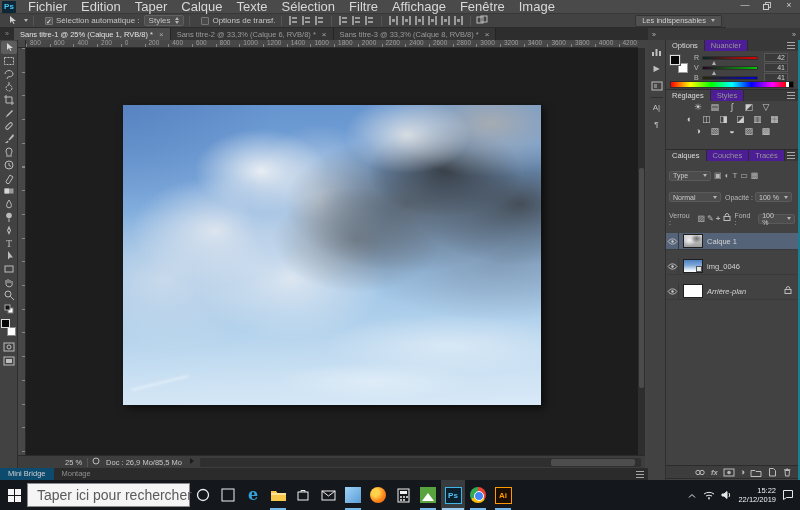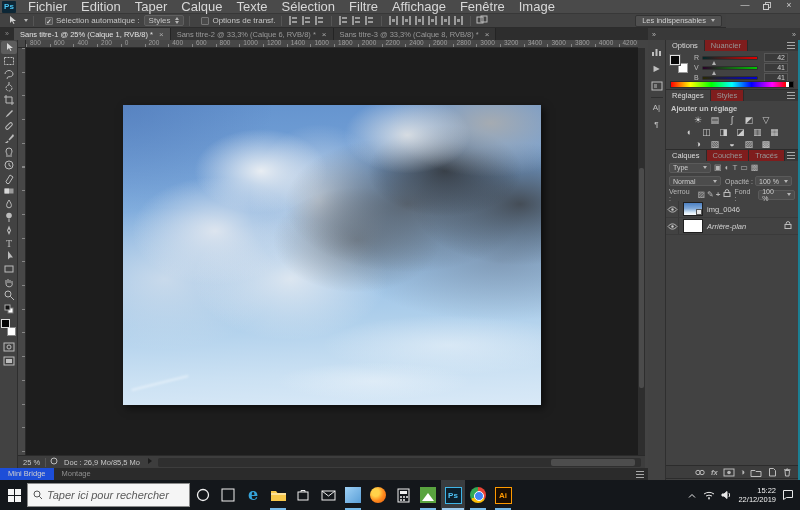--- a/index.html
+++ b/index.html
@@ -75,38 +75,38 @@
       radial-gradient(170px 40px at 78% 80%, rgba(242,247,251,.5), rgba(242,247,251,0) 75%),
       radial-gradient(130px 25px at 60% 92%, rgba(242,247,251,.45), rgba(242,247,251,0) 75%),
       radial-gradient(200px 140px at 0% 0%, rgba(78,118,182,.55), rgba(78,118,182,0) 75%),
       linear-gradient(178deg, #6493ce 0%, #78a5d9 25%, #90bae3 48%, #aecfeb 70%, #cbe1f3 88%, #d9e9f7 100%); }
   .contrail { position:absolute; left:2%; bottom:7%; width:58px; height:2px; background:rgba(255,255,255,.45); transform:rotate(-14deg); filter:blur(1px); }
   #v-scroll { position:absolute; left:638px; top:48px; width:7px; height:407px; background:#2e2e2e; }
   #v-scroll i { position:absolute; left:1px; top:120px; width:5px; height:220px; background:#4b4b4b; border-radius:2px; }
 
   
   #statusbar { position:absolute; left:18px; top:455px; width:627px; height:13px; background:#3d3d3d; border-top:1px solid #2a2a2a; display:flex; align-items:center; font-size:7.5px; color:#c8c8c8; }
-  #zoom-box { padding:0 5px; border-right:1px solid #555; }
+  #zoom-box { padding:0 5px; border-right:1px solid #555;margin-left:42px; }
   #doc-box { padding:0 6px; }
   #hs-track { flex:1; height:9px; margin:0 4px; background:#2f2f2f; position:relative; border-radius:2px; }
   #hs-thumb { position:absolute; right:6px; top:1px; width:84px; height:7px; background:#4d4d4d; border-radius:2px; }
   #bottombar { position:absolute; left:0; top:468px; width:648px; height:12px; background:#2b2b2b; display:flex; align-items:stretch; }
   .bb-tab { font-size:7.5px; padding:0 8px; line-height:12px; color:#8f8f8f; }
-  .bb-tab.active { background:#1d4ed8; color:#cfcfcf; }
+  .bb-tab.active { background:#0c4a6e; color:#cfcfcf; }
   #bb-menu { margin-left:auto; margin-right:4px; align-self:center; }
   .menu-lines { display:inline-block; width:8px; height:7px; background:repeating-linear-gradient(180deg,#a8a8a8 0 1px, transparent 1px 3px); }
 
   
   #dock-strip { position:absolute; left:648px; top:40px; width:18px; height:440px; background:#424242; border-right:1px solid #2f2f2f; display:flex; flex-direction:column; align-items:center; padding-top:4px; }
   .strip-icon { width:16px; height:15px; display:flex; align-items:center; justify-content:center; color:#c0c0c0; font-size:8px; margin-bottom:2px; }
   .strip-div { width:12px; height:1px; background:#2f2f2f; margin:2px 0; }
   #panels { position:absolute; left:666px; top:40px; width:132px; height:440px; background:#424242; }
   .pane { position:relative; border-bottom:1px solid #2c2c2c; }
   .pane-header { height:11px; display:flex; align-items:stretch; background:#383838; font-size:7.5px; }
-  .pane-tab { padding:0 6px; line-height:11px; color:#969696; background:#7f1d1d; border-right:1px solid #2a2a2a; }
+  .pane-tab { padding:0 6px; line-height:11px; color:#969696; background:#4c1d95; border-right:1px solid #2a2a2a; }
   .pane-tab.active { background:#424242; color:#dcdcdc; }
   .pane-menu { margin-left:auto; align-self:center; margin-right:3px; }
 
   
   #pane-color { height:50px; }
   #color-swatches { position:absolute; left:4px; top:15px; width:20px; height:20px; }
   #p-bg-swatch { position:absolute; left:8px; top:8px; width:10px; height:10px; background:#fff; border:1px solid #999; }
   #p-fg-swatch { position:absolute; left:0; top:0; width:10px; height:10px; background:#070707; border:1px solid #e0e0e0; box-shadow:0 0 0 1px #555; }
   .ch-row { position:absolute; left:28px; height:9px; display:flex; align-items:center; }
   .ch-label { width:8px; font-size:7px; color:#bbb; }
@@ -117,21 +117,21 @@
     background:linear-gradient(90deg,#f00 0%,#ff0 16%,#0f0 33%,#0ff 50%,#00f 66%,#f0f 83%,#f00 94%, #fff 94%); }
   #spectrum i { position:absolute; right:0; top:0; width:4px; height:100%; background:#000; }
 
   
   #pane-adjust { height:60px; }
   #adj-title { font-size:7.5px; font-weight:bold; color:#c9c9c9; padding:3px 0 1px 5px; }
   .adj-row { display:flex; justify-content:center; gap:3px; margin-top:1px; }
   .adj-icon { width:14px; height:11px; font-size:9px; line-height:11px; text-align:center; color:#cccccc; }
 
   
-  #pane-layers { height:329px; display:flex; flex-direction:column; }
+  #pane-layers { height:329px; display:flex; flex-direction:column;gap:8px; }
   .lp-row { display:flex; align-items:center; padding:0 3px; font-size:7px; color:#b8b8b8; }
   #lp-filter { height:13px; gap:3px; }
   .mini-drop { height:10px; background:#4c4c4c; border:1px solid #5a5a5a; border-radius:2px; display:flex; align-items:center; padding:0 3px; color:#ccc; }
   .lp-icon { font-size:8px; color:#b5b5b5; line-height:10px; }
   #lp-blend { height:14px; }
   #lp-lock { height:13px; gap:2px; }
   .lp-label { margin-right:2px; }
   .spacer { flex:1; }
   .layer-row { height:17px; display:flex; align-items:center; border-bottom:1px solid #3a3a3a; font-size:7.5px; color:#d2d2d2; }
   .layer-row.selected { background:#546377; }
@@ -147,21 +147,21 @@
   .layer-name.italic { font-style:italic; }
   .layer-lock { margin-left:auto; margin-right:5px; }
   #lp-bottom { height:13px; display:flex; align-items:center; justify-content:flex-end; gap:5px; padding-right:6px; border-top:1px solid #2c2c2c; background:#3d3d3d; }
   #lp-bottom .fx { font-size:7.5px; font-style:italic; color:#b5b5b5; font-weight:bold; }
   #teal-edge { position:absolute; left:798px; top:40px; width:2px; height:440px; background:#1a7f93; }
 
   
   #taskbar { position:absolute; left:0; top:480px; width:800px; height:30px; background:#14171b; display:flex; align-items:center; }
   #start-btn { width:26px; height:30px; display:flex; align-items:center; justify-content:center; }
   #search-box { width:163px; height:24px; background:#f5f5f5; border:1px solid #8a8a8a; display:flex; align-items:center; padding:0 5px; gap:4px; }
-  #search-box span { font-size:11px; color:#5a5a5a; white-space:nowrap;font-style:italic; }
+  #search-box span { font-size:14px; color:#5a5a5a; white-space:nowrap; }
   .tb-app { width:24px; height:30px; display:flex; align-items:center; justify-content:center; position:relative; margin-left:1px; }
   .tb-app.open::after { content:""; position:absolute; bottom:0; left:4px; width:16px; height:2px; background:#76b9e8; }
   .tb-app.active { background:rgba(255,255,255,.16); }
   .tb-app.active::after { left:1px; width:22px; background:#9ecbee; }
   .icon-edge { color:#35a3da; font-size:16px; font-weight:bold; font-family:"DejaVu Serif",serif; line-height:16px; }
   .icon-ps { width:17px; height:17px; background:#0c1f2c; border:1px solid #3fb6e8; color:#4fc3f7; font-size:8px; font-weight:bold; display:flex; align-items:center; justify-content:center; }
   .icon-ai { width:17px; height:17px; background:#1c0e00; border:1px solid #ff9a00; color:#ff9a00; font-size:8px; font-weight:bold; display:flex; align-items:center; justify-content:center; }
   .icon-chrome { width:16px; height:16px; border-radius:50%; background:conic-gradient(#ea4335 0 120deg, #fbbc05 120deg 240deg, #34a853 240deg 360deg); position:relative; }
   .icon-chrome::after { content:""; position:absolute; left:4px; top:4px; width:8px; height:8px; border-radius:50%; background:#4285f4; border:1.5px solid #fff; }
   .icon-firefox { width:16px; height:16px; border-radius:50%; background:radial-gradient(circle at 35% 35%, #ffd24a 0 25%, #ff8a1e 55%, #e55b0c 100%); }
@@ -544,21 +544,20 @@
           <i></i>
         </div>
     </div>
 
     <div class="pane" id="pane-adjust">
       <div class="pane-header">
         <span class="pane-tab active">Réglages</span>
         <span class="pane-tab">Styles</span>
         <span class="pane-menu menu-lines"></span>
       </div>
-      <div id="adj-title">Ajouter un réglage</div>
       <div id="adj-rows">
           <div class="adj-row">
             <span class="adj-icon">☀</span>
             <span class="adj-icon">▤</span>
             <span class="adj-icon">ʃ</span>
             <span class="adj-icon">◩</span>
             <span class="adj-icon">▽</span>
           </div>
           <div class="adj-row">
             <span class="adj-icon">◐</span>
@@ -624,20 +623,30 @@
             </svg></span>
         <span class="lp-label" style="margin-left:auto">Fond :</span>
         <span class="mini-drop">
           <span>100 %</span>
           <span class="updown">
               <i class="d"></i>
             </span>
         </span>
       </div>
 
+      <div class="layer-row selected">
+        <span class="eye-cell">
+            <svg width="11" height="9">
+              <path d="M1 4.5C2.5 2.6 4 1.9 5.5 1.9S8.5 2.6 10 4.5C8.5 6.4 7 7.1 5.5 7.1S2.5 6.4 1 4.5z" class="tsvg"></path>
+              <circle cx="5.5" cy="4.5" r="1.2" fill="#ccc"></circle>
+            </svg>
+          </span>
+        <span class="layer-thumb thumb-clouds"></span>
+        <span class="layer-name">Calque 1</span>
+      </div>
       <div class="layer-row">
         <span class="eye-cell">
             <svg width="11" height="9">
               <path d="M1 4.5C2.5 2.6 4 1.9 5.5 1.9S8.5 2.6 10 4.5C8.5 6.4 7 7.1 5.5 7.1S2.5 6.4 1 4.5z" class="tsvg"></path>
               <circle cx="5.5" cy="4.5" r="1.2" fill="#ccc"></circle>
             </svg>
           </span>
         <span class="layer-thumb thumb-sky">
             <i class="thumb-badge"></i>
           </span>

